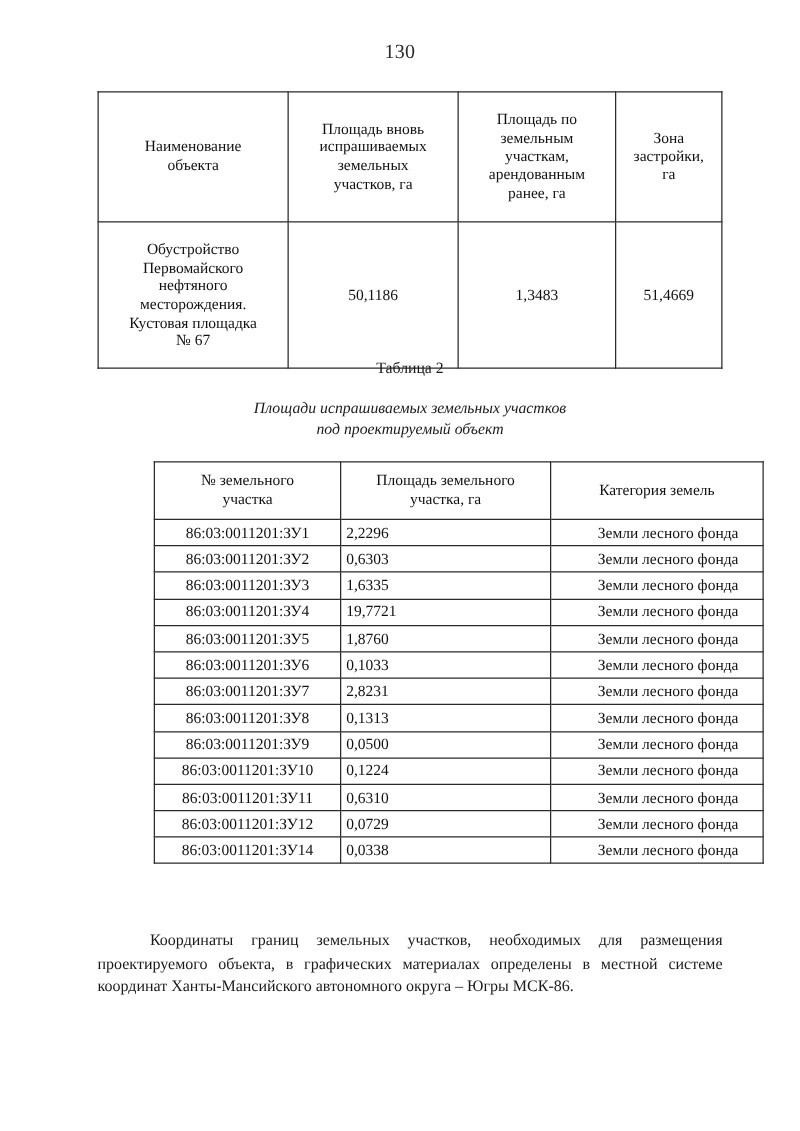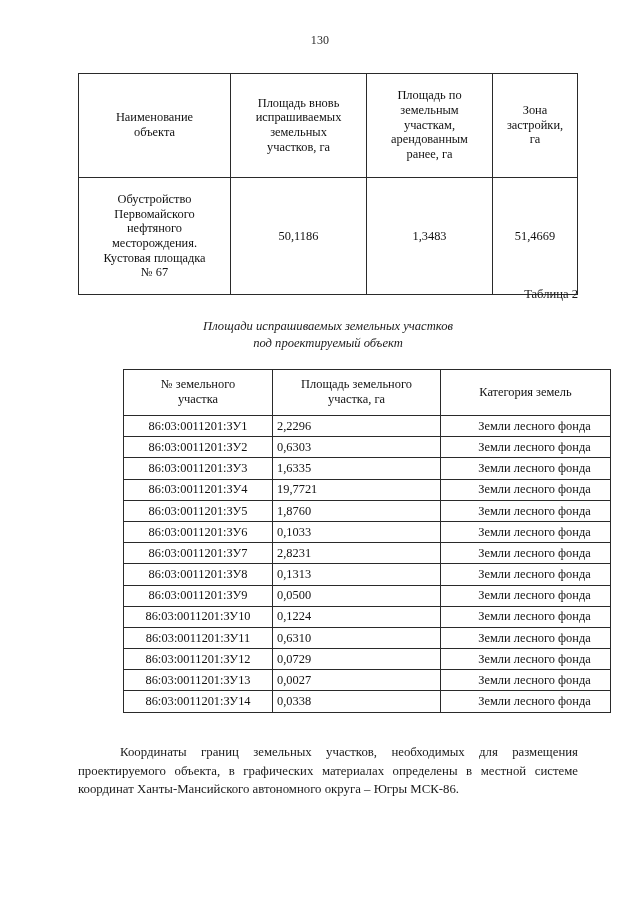--- a/index.html
+++ b/index.html
@@ -24,21 +24,21 @@
     overflow: hidden;
   }
 
   
   .page-number {
     position: absolute;
     top: 33px;
     left: 0;
     width: 640px;
     text-align: center;
-    font-size: 12px;
+    font-size: 16px;
     letter-spacing: 0.2px;
     color: #2b2b2b;
   }
 
   
   table {
     border-collapse: collapse;
     table-layout: fixed;
     font-size: 12.4px;
     color: #111;
@@ -78,21 +78,21 @@
   }
   .cell-lines { display: block; }
   .cell-lines span { display: block; }
 
   
   .table-label {
     position: absolute;
     left: 78px;
     top: 287px;
     width: 500px;
-    text-align: right;
+    text-align: center;
     font-size: 12.6px;
   }
   .table-title {
     position: absolute;
     left: 78px;
     top: 318px;
     width: 500px;
     text-align: center;
     font-size: 12.6px;
     line-height: 1.32;
@@ -303,25 +303,20 @@
             <td class="num-plot">86:03:0011201:ЗУ11</td>
             <td class="area">0,6310</td>
             <td class="category">Земли лесного фонда</td>
           </tr>
           <tr>
             <td class="num-plot">86:03:0011201:ЗУ12</td>
             <td class="area">0,0729</td>
             <td class="category">Земли лесного фонда</td>
           </tr>
           <tr>
-            <td class="num-plot">86:03:0011201:ЗУ13</td>
-            <td class="area">0,0027</td>
-            <td class="category">Земли лесного фонда</td>
-          </tr>
-          <tr>
             <td class="num-plot">86:03:0011201:ЗУ14</td>
             <td class="area">0,0338</td>
             <td class="category">Земли лесного фонда</td>
           </tr>
         </tbody>
     </table>
   </div>
 
   <p class="body-paragraph">Координаты границ земельных участков, необходимых для размещения проектируемого объекта, в графических материалах определены в местной системе координат Ханты-Мансийского автономного округа – Югры МСК-86.</p>
 

